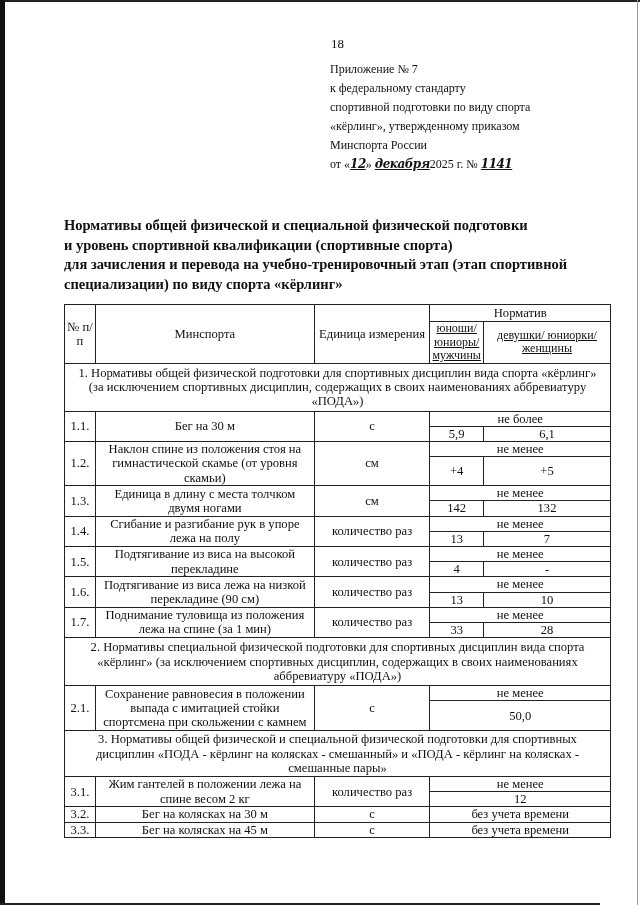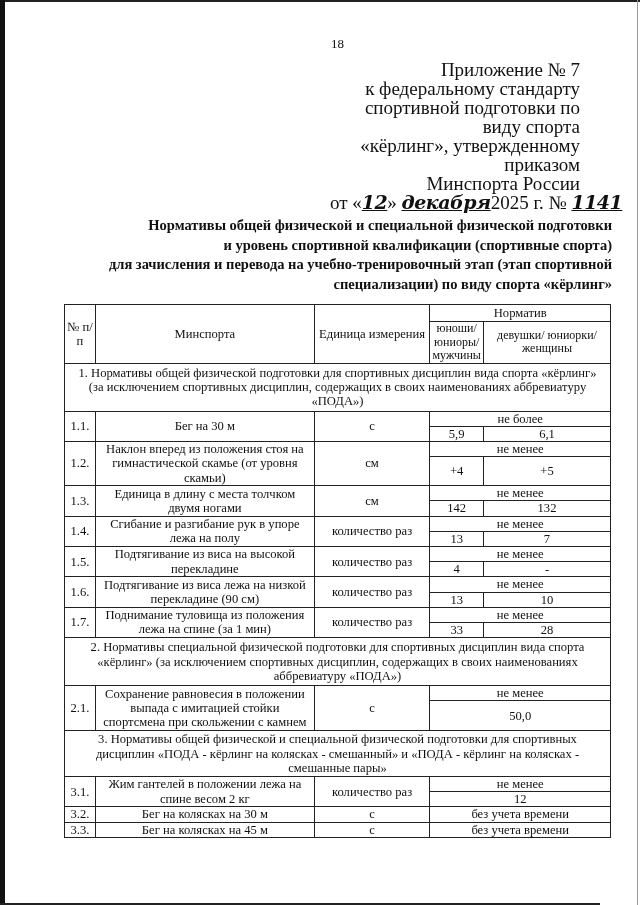--- a/index.html
+++ b/index.html
@@ -4,39 +4,39 @@
 <style>
   html, body { margin:0; padding:0; }
   body { width:640px; height:905px; background:#fff; position:relative; overflow:hidden;
          font-family:"Liberation Serif", "DejaVu Serif", serif; color:#111; }
   .scan-left { position:absolute; left:0; top:0; width:5px; height:905px; background:#111; }
   .scan-top { position:absolute; left:0; top:0; width:640px; height:2px; background:#222; }
   .scan-right { position:absolute; right:2px; top:0; width:1px; height:905px; background:#999; }
   .scan-bottom { position:absolute; left:0; bottom:0; width:600px; height:2px; background:#222; }
 
   .page-num { position:absolute; left:331px; top:36px; font-size:13px; }
-  .appendix { position:absolute; left:330px; top:60px; width:250px; text-align:right;
-              font-size:19px; line-height:19px; }
+  .appendix { position:absolute; left:330px; top:60px; width:250px; text-align:left;
+              font-size:12px; line-height:19px; }
   .appendix .order-line { white-space:nowrap; }
   .sig { font-family:"DejaVu Serif", serif; font-style:italic; font-weight:bold; text-decoration:underline; letter-spacing:-0.5px; }
 
-  .doc-title { position:absolute; left:64px; top:216px; width:548px; text-align:right;
+  .doc-title { position:absolute; left:64px; top:216px; width:548px; text-align:left;
                font-weight:bold; font-size:14.5px; line-height:19.5px; }
 
   table.norms { position:absolute; left:64px; top:304px; width:547px; border-collapse:collapse;
                 font-size:12.6px; line-height:14.2px; table-layout:fixed; }
   table.norms td { border:1px solid #222; padding:0 2px; text-align:center; vertical-align:middle; }
   .c-num { width:30px; }
   .c-ex { width:212px; }
   .c-unit { width:112px; }
   .c-m { width:52px; }
   .c-f { width:123px; }
   .section td { text-align:center;margin-left:8px; }
   .section .sect-text { display:block; padding:1px 6px; }
-  .small { font-size:12px; line-height:13.5px; }
+  .small { font-size:12px; line-height:13.5px;text-decoration:underline; }
 </style>
 </head>
 <body>
 
 <div class="scan-top"></div>
 <div class="scan-left"></div>
 <div class="scan-right"></div>
 <div class="scan-bottom"></div>
 
 <div class="page-num">18</div>
@@ -91,21 +91,21 @@
     <td rowspan="2">с</td>
     <td colspan="2">не более</td>
   </tr>
   <tr style="height:15px">
     <td>5,9</td>
     <td>6,1</td>
   </tr>
 
   <tr style="height:15px">
     <td rowspan="2">1.2.</td>
-    <td rowspan="2">Наклон вперед из положения стоя на гимнастической скамье (от уровня скамьи)</td>
+    <td rowspan="2">Наклон спине из положения стоя на гимнастической скамье (от уровня скамьи)</td>
     <td rowspan="2">см</td>
     <td colspan="2">не менее</td>
   </tr>
   <tr style="height:29px">
     <td>+4</td>
     <td>+5</td>
   </tr>
 
   <tr style="height:15px">
     <td rowspan="2">1.3.</td>

